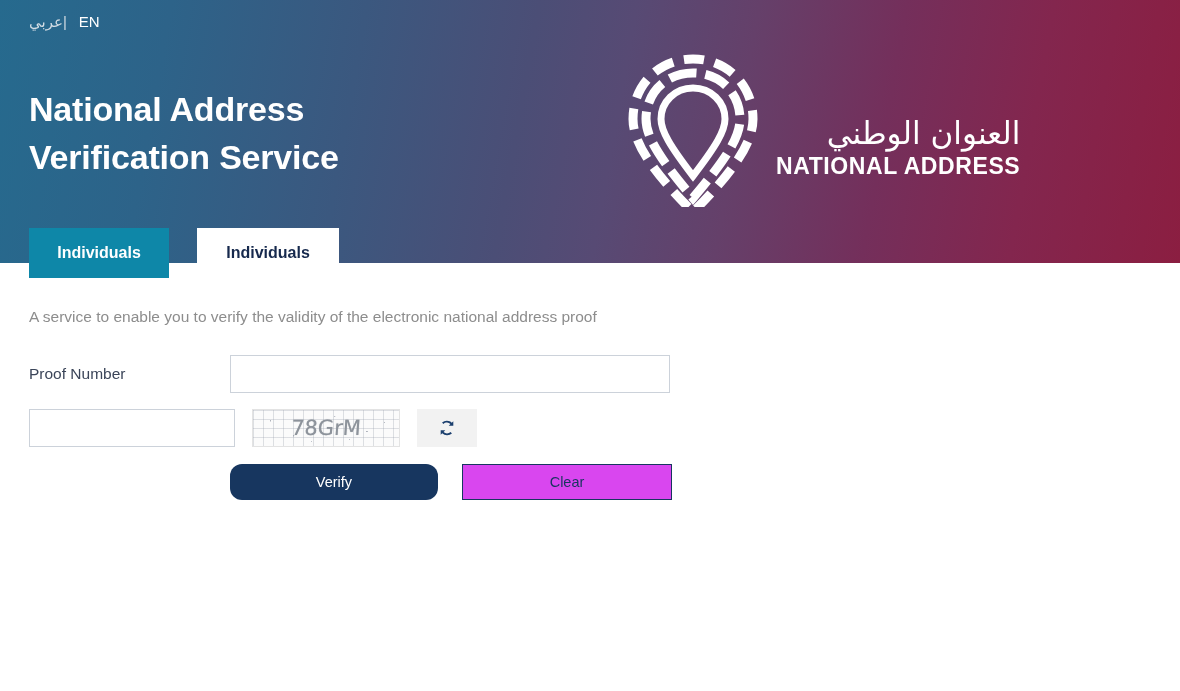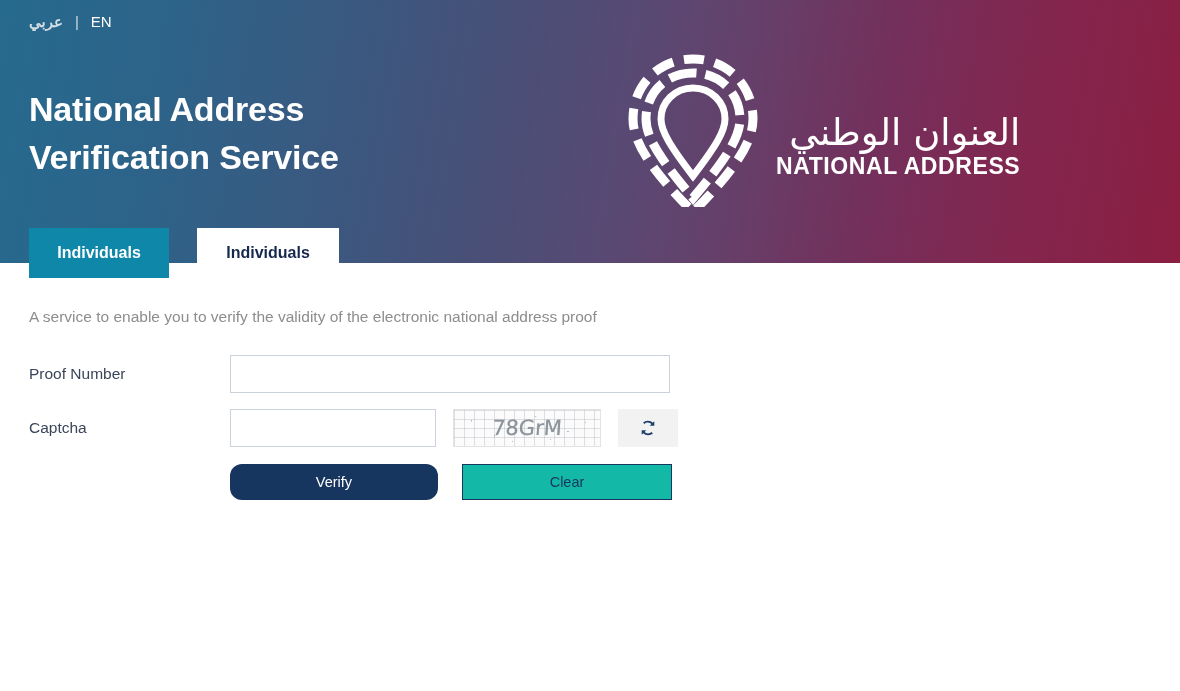--- a/index.html
+++ b/index.html
@@ -40,24 +40,22 @@
     left: 29px;
     display: flex;
     align-items: center;
     gap: 0px;
     font-size: 15px;
     line-height: 20px;
   }
   .lang-ar {
     color: #d3dde4;
     font-size: 15px;
-    padding-right: 12px;
     cursor: pointer;
     direction: rtl;
-    font-weight: bold;
   }
   .lang-sep {
     color: #cfd9e1;
     font-size: 15px;
     padding-right: 12px;
   }
   .lang-en {
     color: #ffffff;
     font-size: 15px;
     cursor: pointer;
@@ -92,21 +90,21 @@
   }
   .logo-text {
     display: flex;
     flex-direction: column;
     align-items: flex-end;
     justify-content: center;
     padding-top: 34px;
   }
   .logo-ar {
     color: #ffffff;
-    font-size: 37px;
+    font-size: 31px;
     line-height: 38px;
     direction: rtl;
     letter-spacing: 1px;
     font-family: "DejaVu Sans", sans-serif;
     white-space: nowrap;
   }
   .logo-en {
     color: #ffffff;
     font-size: 23px;
     line-height: 28px;
@@ -275,21 +273,21 @@
     border: none;
   }
   .btn-verify {
     width: 208px;
     background: #17365f;
     color: #ffffff;
     border-radius: 12px;
   }
   .btn-clear {
     width: 210px;
-    background: #14b8a6;
+    background: #d946ef;
     color: #17365f;
     border: 1px solid #17365f;
   }
 </style>
 </head>
 <body>
 
 <div class="header">
 
   <div class="lang-bar">
@@ -332,21 +330,20 @@
 
   <form class="form">
 
 
     <div class="form-row">
       <label class="form-label">Proof Number</label>
       <input class="field" type="text" placeholder="" style="">
     </div>
 
     <div class="form-row">
-      <label class="form-label">Captcha</label>
       <div class="captcha-group">
         <input class="field captcha-field" type="text" placeholder="" style="">
         <div class="captcha-img">
           <div class="captcha-noise"></div>
           <div class="captcha-text">78GrM</div>
         </div>
         <button type="button" class="captcha-refresh">
           <svg width="22" height="22" viewBox="0 0 24 24" aria-hidden="true">
             <g fill="#1b3f6e">
               <path d="M12 4.2c2.0 0 3.83 0.78 5.18 2.05l1.7-1.7v5.0h-5.0l1.86-1.86A5.6 5.6 0 0 0 12 6.1 c-1.5 0-2.86 0.58-3.88 1.53L6.6 6.1A7.85 7.85 0 0 1 12 4.2z"></path>

